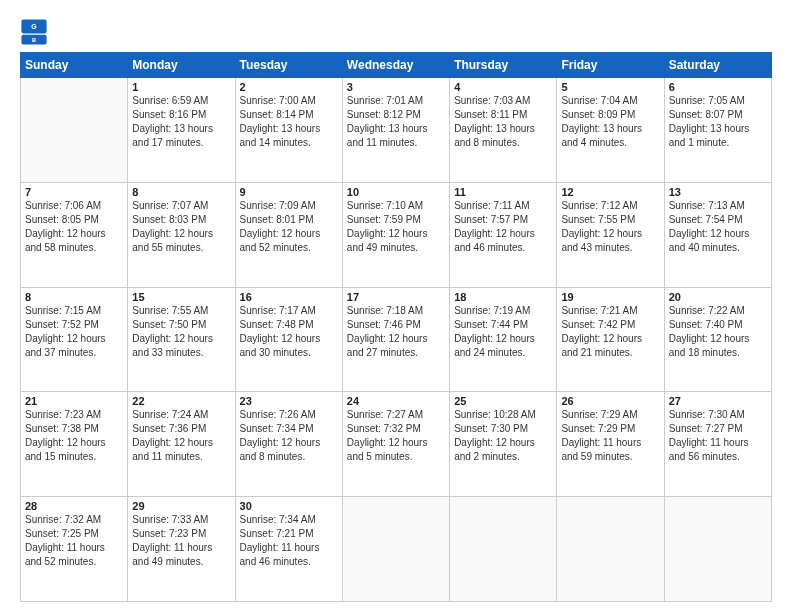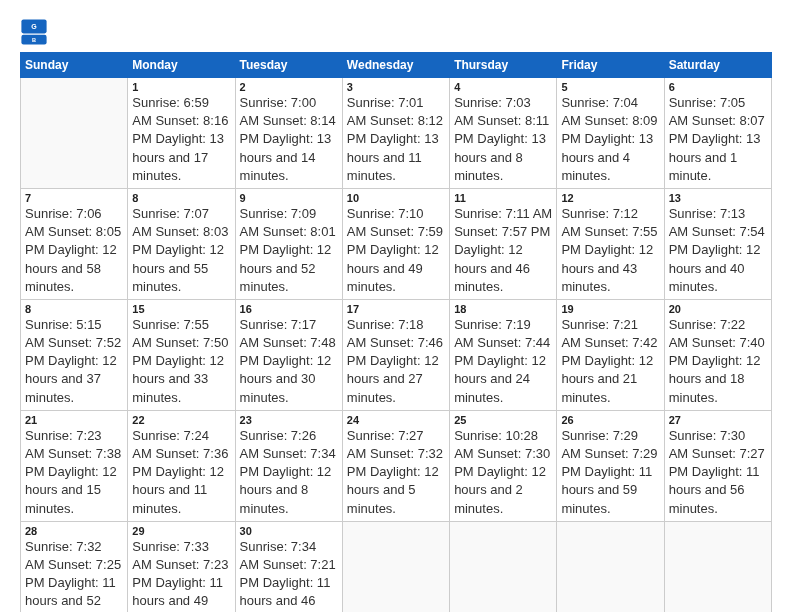--- a/index.html
+++ b/index.html
@@ -79,21 +79,21 @@
       width: calc(100% / 7);
     }
     .day-number {
       font-size: 11px;
       font-weight: bold;
       color: #222;
       display: block;
       margin-bottom: 1px;
     }
     .day-info {
-      font-size: 13px;
+      font-size: 10px;
       color: #333;
       line-height: 1.4;
     }
     .empty-cell {
       background: #f9f9f9;
     }
     tr { }
   </style>
 </head>
 <body>
@@ -224,21 +224,21 @@
             <span class="day-number">13</span>
             <div class="day-info">Sunrise: 7:13 AM
 Sunset: 7:54 PM
 Daylight: 12 hours
 and 40 minutes.</div>
           </td>
         </tr>
         <tr>
           <td>
             <span class="day-number">8</span>
-            <div class="day-info">Sunrise: 5:15 AM
+            <div class="day-info">Sunrise: 7:15 AM
 Sunset: 7:52 PM
 Daylight: 12 hours
 and 37 minutes.</div>
           </td>
           <td>
             <span class="day-number">15</span>
             <div class="day-info">Sunrise: 7:55 AM
 Sunset: 7:50 PM
 Daylight: 12 hours
 and 33 minutes.</div>

